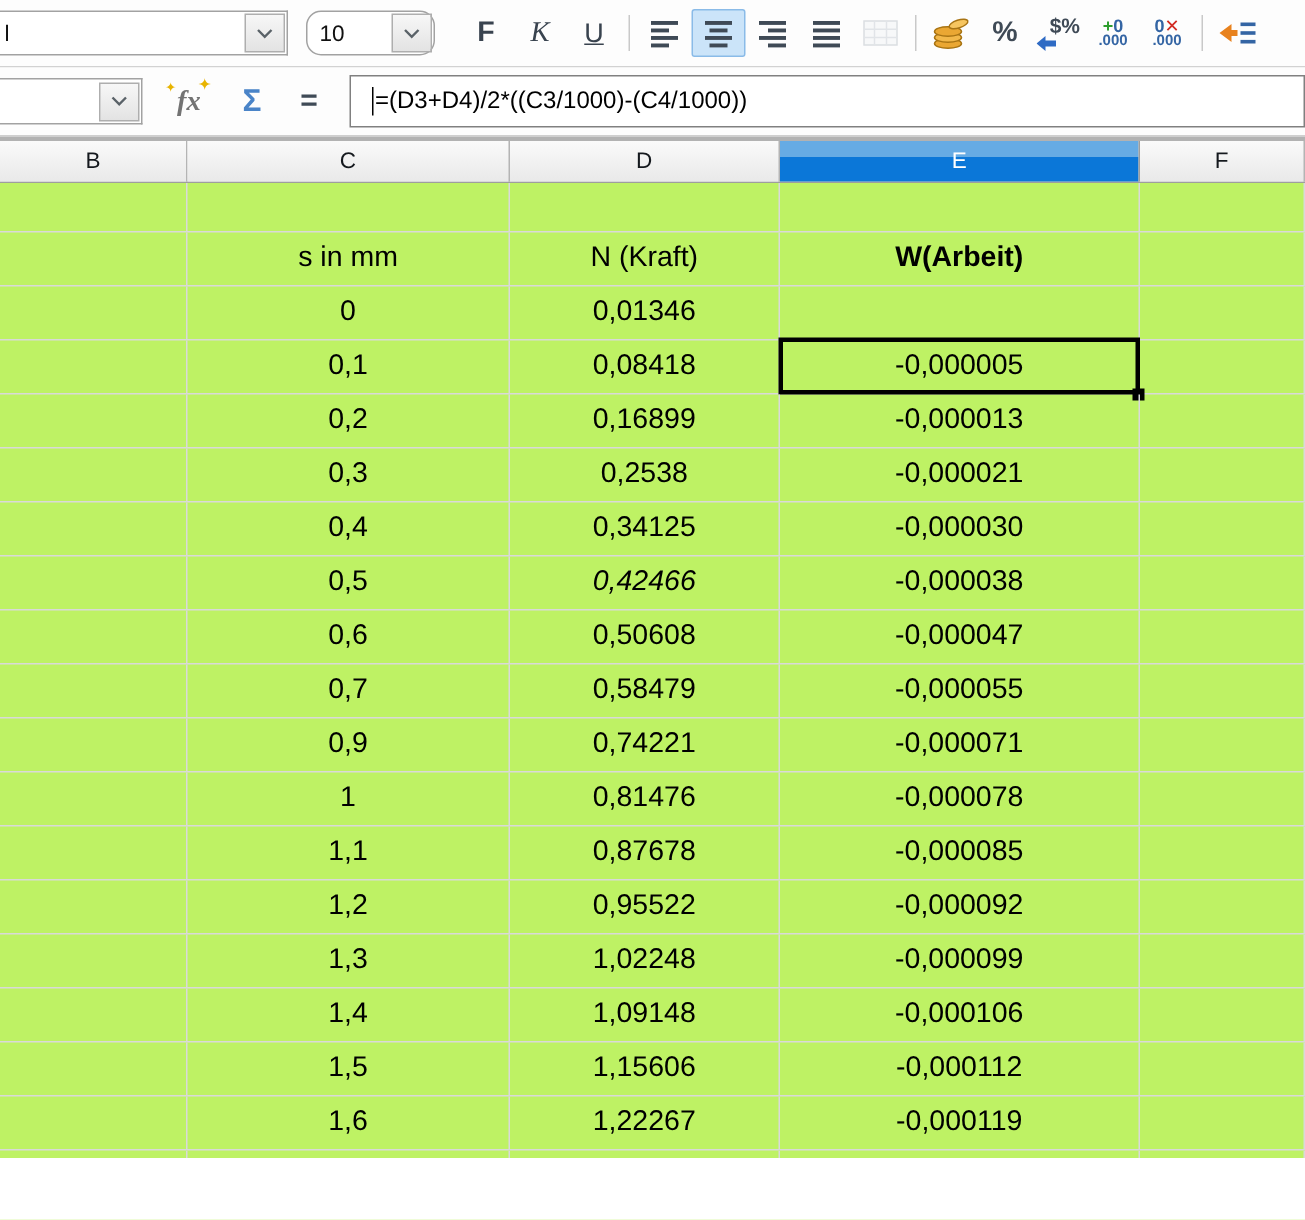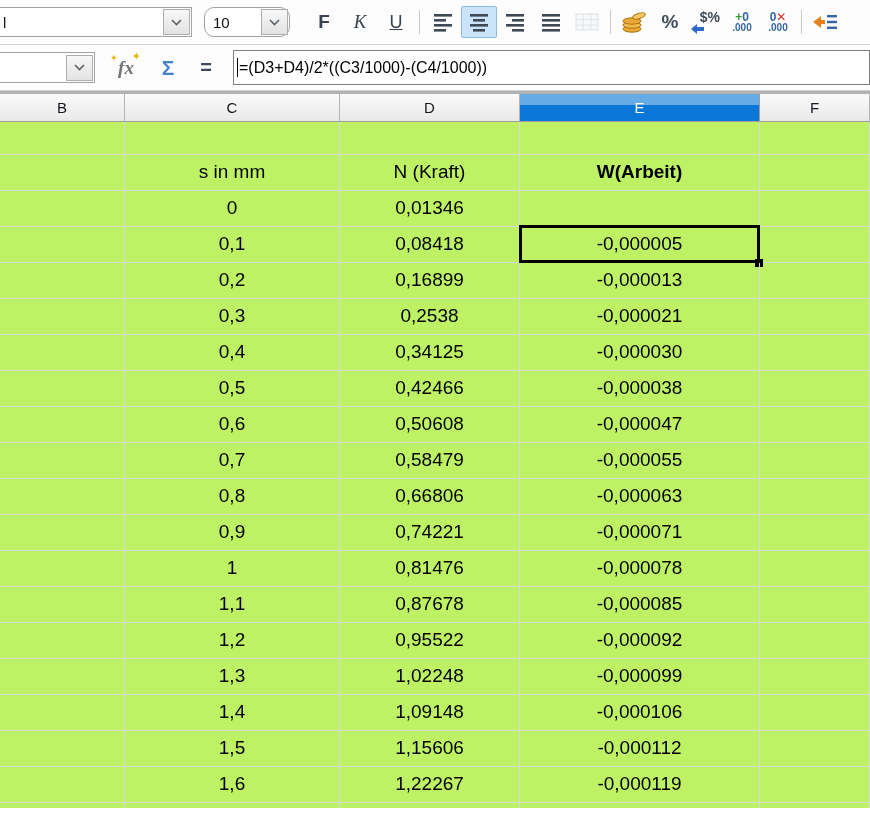--- a/index.html
+++ b/index.html
@@ -38,21 +38,21 @@
   .namebox { width:95px; height:31px; flex:none; }
   .fx-wrap { position:relative; margin-left:14px; width:34px; height:30px; flex:none;
              display:flex; align-items:center; justify-content:center; }
   .fx-txt { font-family:"Liberation Serif","DejaVu Serif",serif; font-style:italic; font-weight:bold;
             font-size:19px; color:#737373; }
   .fx-star { position:absolute; color:#e8b400; font-size:9px; }
   .fx-star.s1 { top:0; left:1px; } .fx-star.s2 { top:-3px; right:2px; font-size:11px; }
   .sigma { margin-left:8px; width:34px; text-align:center; font-size:21px; font-weight:bold; color:#4a84c8; flex:none; }
   .equals { margin-left:6px; width:30px; text-align:center; font-size:20px; font-weight:bold; color:#3f4a56; flex:none; }
   .formula-input { flex:1; height:35px; margin-left:12px; background:#fff; border:1px solid #808080;
-                   display:flex; align-items:center; padding-left:3px; font-size:16px; color:#000; overflow:hidden; }
+                   display:flex; align-items:center; padding-left:14px; font-size:16px; color:#000; overflow:hidden; }
   .caret { display:inline-block; width:1px; height:19px; background:#000; margin-right:1px; flex:none; }
 
   
   .sheet { position:relative; }
   .col-headers { display:flex; height:31px; border-top:3px solid #b2b2b2; border-bottom:1px solid #9e9e9e;
                  background:#f1f1f1; }
   .col-hdr { height:100%; background:linear-gradient(#fafafa,#e9e9e9); border-right:1px solid #b4b4b4;
              text-align:center; line-height:27px; font-size:15px; color:#15191e; flex:none; }
   .col-hdr.sel { background:linear-gradient(#66abe4 0%,#66abe4 40%,#0b77d8 40%,#0b77d8 100%);
                  color:#fff; border-right:1px solid #9e9e9e; }
@@ -282,47 +282,40 @@
       <div class="row">
         <div class="cell" style="width: 125px;"></div>
         <div class="cell" style="width: 215px;">0,4</div>
         <div class="cell" style="width: 180px;">0,34125</div>
         <div class="cell" style="width: 240px;">-0,000030</div>
         <div class="cell" style="width: 110px;"></div>
       </div>
       <div class="row">
         <div class="cell" style="width: 125px;"></div>
         <div class="cell" style="width: 215px;">0,5</div>
-        <div class="cell" style="width: 180px;">0,42466</div>
+        <div class="cell" style="width: 180px; font-style: italic;">0,42466</div>
         <div class="cell" style="width: 240px;">-0,000038</div>
         <div class="cell" style="width: 110px;"></div>
       </div>
       <div class="row">
         <div class="cell" style="width: 125px;"></div>
         <div class="cell" style="width: 215px;">0,6</div>
         <div class="cell" style="width: 180px;">0,50608</div>
         <div class="cell" style="width: 240px;">-0,000047</div>
         <div class="cell" style="width: 110px;"></div>
       </div>
       <div class="row">
         <div class="cell" style="width: 125px;"></div>
         <div class="cell" style="width: 215px;">0,7</div>
         <div class="cell" style="width: 180px;">0,58479</div>
         <div class="cell" style="width: 240px;">-0,000055</div>
         <div class="cell" style="width: 110px;"></div>
       </div>
       <div class="row">
         <div class="cell" style="width: 125px;"></div>
-        <div class="cell" style="width: 215px;">0,8</div>
-        <div class="cell" style="width: 180px;">0,66806</div>
-        <div class="cell" style="width: 240px;">-0,000063</div>
-        <div class="cell" style="width: 110px;"></div>
-      </div>
-      <div class="row">
-        <div class="cell" style="width: 125px;"></div>
         <div class="cell" style="width: 215px; text-align: center;">0,9</div>
         <div class="cell" style="width: 180px;">0,74221</div>
         <div class="cell" style="width: 240px;">-0,000071</div>
         <div class="cell" style="width: 110px;"></div>
       </div>
       <div class="row">
         <div class="cell" style="width: 125px;"></div>
         <div class="cell" style="width: 215px;">1</div>
         <div class="cell" style="width: 180px;">0,81476</div>
         <div class="cell" style="width: 240px;">-0,000078</div>

